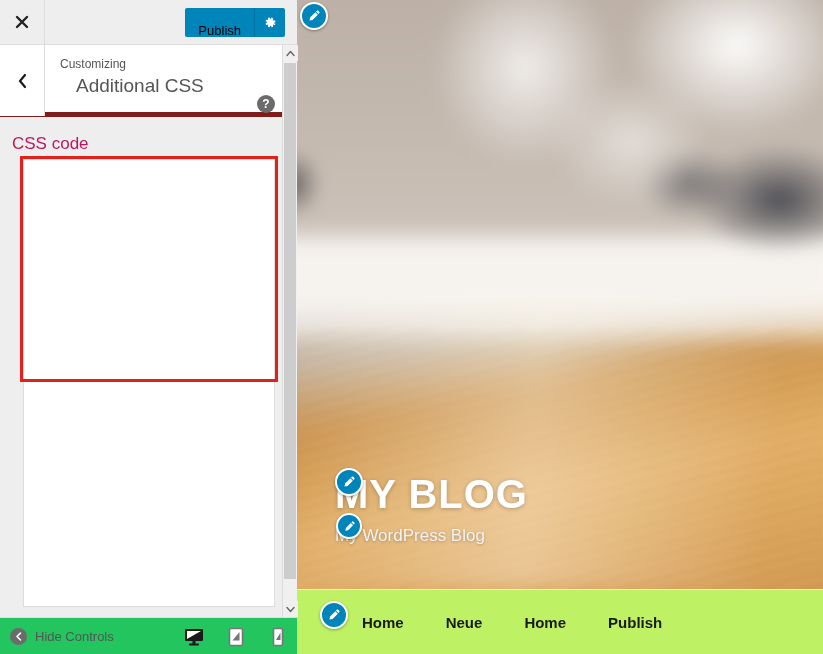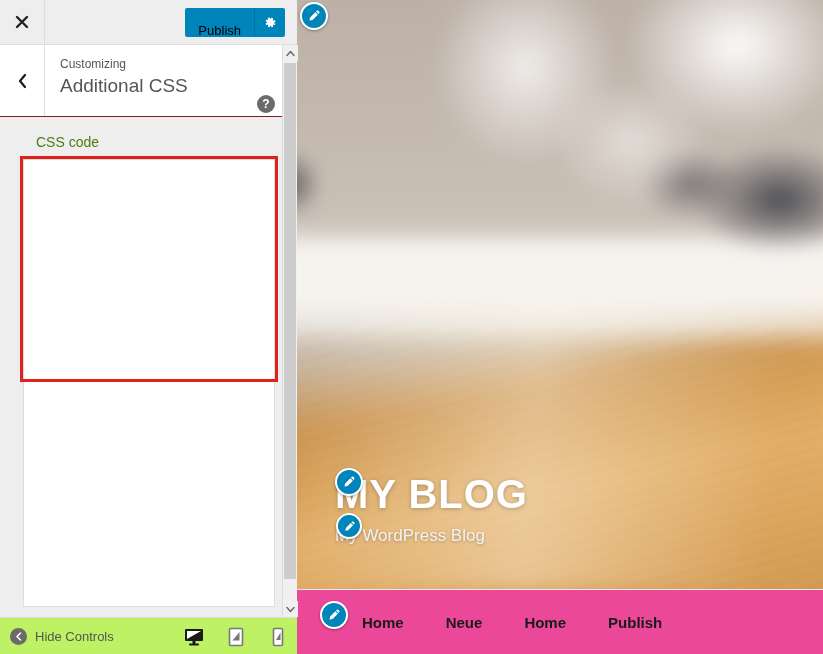--- a/index.html
+++ b/index.html
@@ -39,40 +39,40 @@
     border-right:1px solid #0070a0;
   }
   .gear-btn{
     background:#0085ba;width:30px;height:29px;border:none;cursor:pointer;
     display:flex;align-items:center;justify-content:center;
   }
 
   
   .sect-header{
     position:absolute;left:0;top:45px;width:297px;height:72px;
-    background:#fff;border-bottom:1px solid #7f1d1d;box-sizing:border-box;
+    background:#fff;border-bottom:5px solid #7f1d1d;box-sizing:border-box;
   }
   .back-btn{
     position:absolute;left:0;top:0;width:45px;height:71px;
     border-right:1px solid #ddd;box-sizing:border-box;
     display:flex;align-items:center;justify-content:center;cursor:pointer;
     background:#fff;
   }
   .sect-title-wrap{position:absolute;left:60px;top:12px;}
   .sect-eyebrow{font-size:12px;color:#555;line-height:15px;}
-  .sect-title{font-size:19px;color:#555;line-height:26px;font-weight:400;margin-top:1px;}
+  .sect-title{font-size:19px;color:#555;line-height:26px;font-weight:400;margin-top:1px;margin-left:16px;}
   .help-btn{
     position:absolute;right:22px;top:50px;width:18px;height:18px;
     border-radius:50%;background:#6b6b6b;color:#fff;font-size:12px;font-weight:bold;
     display:flex;align-items:center;justify-content:center;cursor:pointer;line-height:1;
   }
 
   
   .css-label{
-    position:absolute;left:12px;top:134px;font-size:14px;color:#4d7c0f;margin-left:24px;
+    position:absolute;left:12px;top:134px;font-size:17px;color:#be185d;
   }
 
   
   .annot-box{
     position:absolute;left:20px;top:156px;width:258px;height:226px;
     border:3px solid #e1211b;box-sizing:border-box;z-index:6;pointer-events:none;
   }
 
   
   .editor{
@@ -121,21 +121,21 @@
   }
   .scroll-arrow.bottom{position:absolute;bottom:0;left:0;}
   .scroll-thumb{
     position:absolute;left:1px;top:18px;width:12px;height:516px;
     background:#cdcdcd;border-radius:0;
   }
 
   
   .bottom-bar{
     position:absolute;left:0;bottom:0;width:297px;height:37px;
-    background:#bef264;border-top:1px solid #ddd;box-sizing:border-box;text-align:right;
+    background:#22c55e;border-top:1px solid #ddd;box-sizing:border-box;text-align:right;
   }
   .hide-controls{
     position:absolute;left:10px;top:0;height:37px;display:flex;align-items:center;
     gap:8px;cursor:pointer;
   }
   .hc-circle{
     width:17px;height:17px;border-radius:50%;background:#6b6b6b;
     display:flex;align-items:center;justify-content:center;
   }
   .hc-label{font-size:13px;color:#555;}
@@ -215,21 +215,21 @@
   .edit-pin{
     position:absolute;width:28px;height:28px;border-radius:50%;
     background:#0085ba;border:2px solid #fff;box-sizing:border-box;
     box-shadow:0 1px 3px rgba(0,0,0,0.35);
     display:flex;align-items:center;justify-content:center;cursor:pointer;z-index:9;
   }
   .edit-pin.small{width:26px;height:26px;}
 
   
   .site-nav{
-    position:absolute;left:0;top:589px;width:526px;height:65px;background:#ec4899;
+    position:absolute;left:0;top:589px;width:526px;height:65px;background:#bef264;
     border-top:1px solid #eaeaea;box-sizing:border-box;
   }
   .nav-items{
     position:absolute;left:65px;top:0;height:65px;display:flex;align-items:center;gap:42px;
   }
   .nav-link{
     font-size:15px;font-weight:bold;color:#1a1a1a;cursor:pointer;text-decoration:none;
   }
 </style>
 </head>

